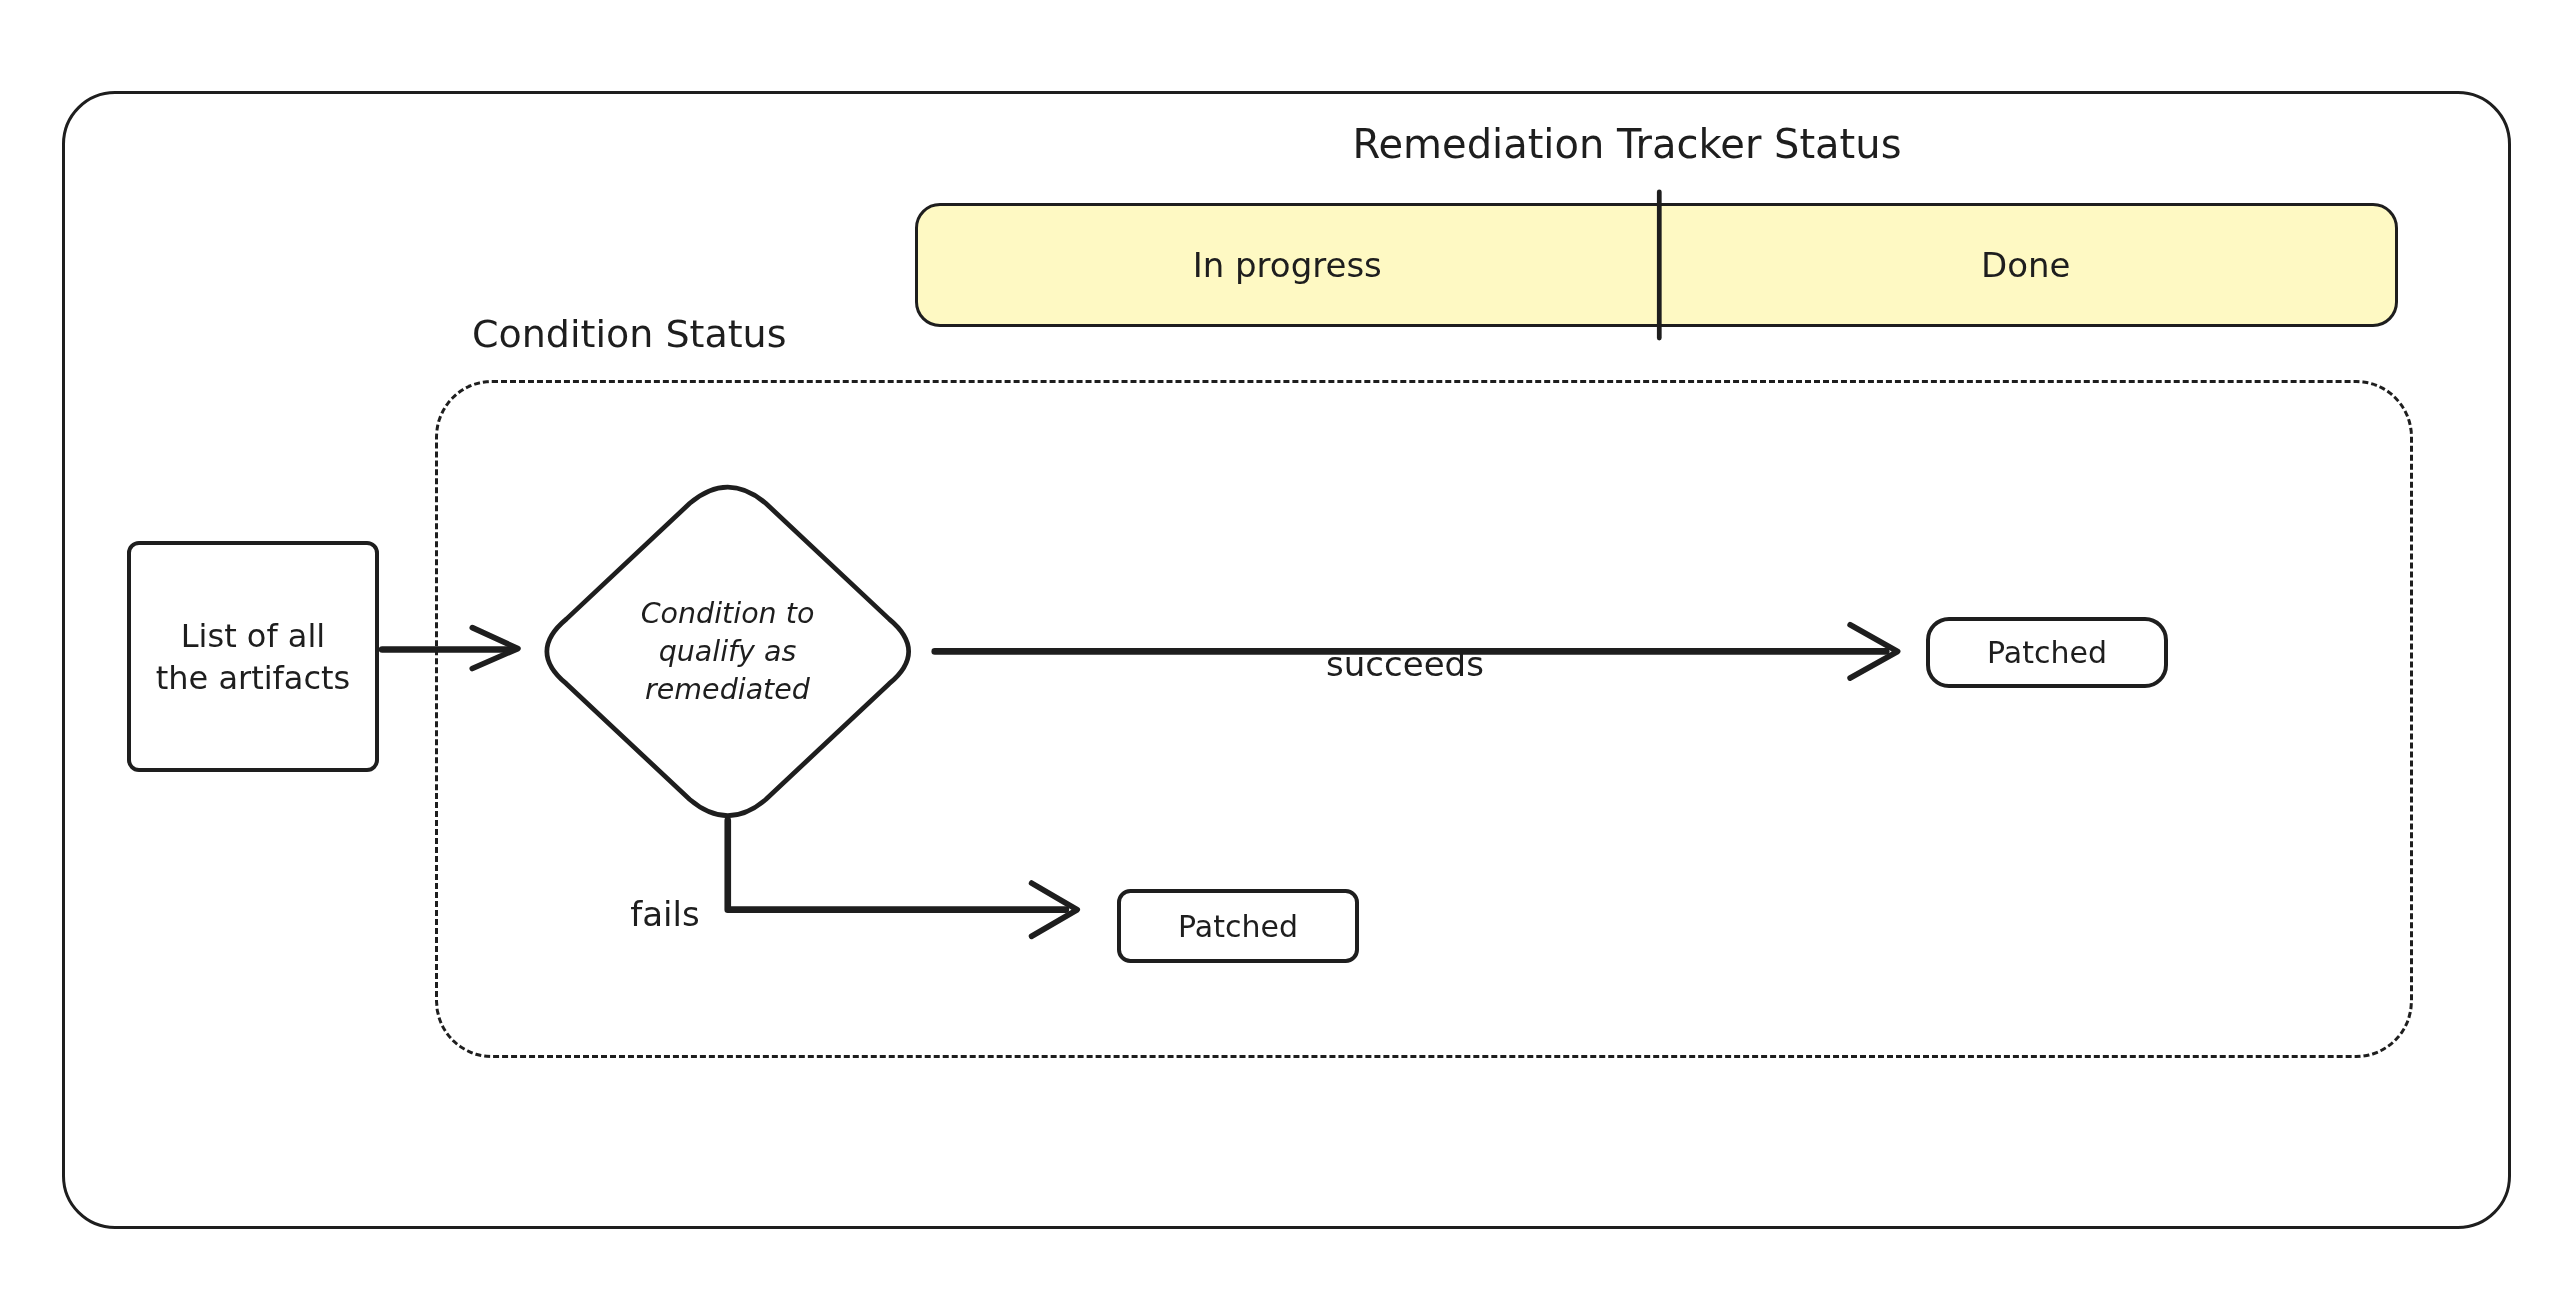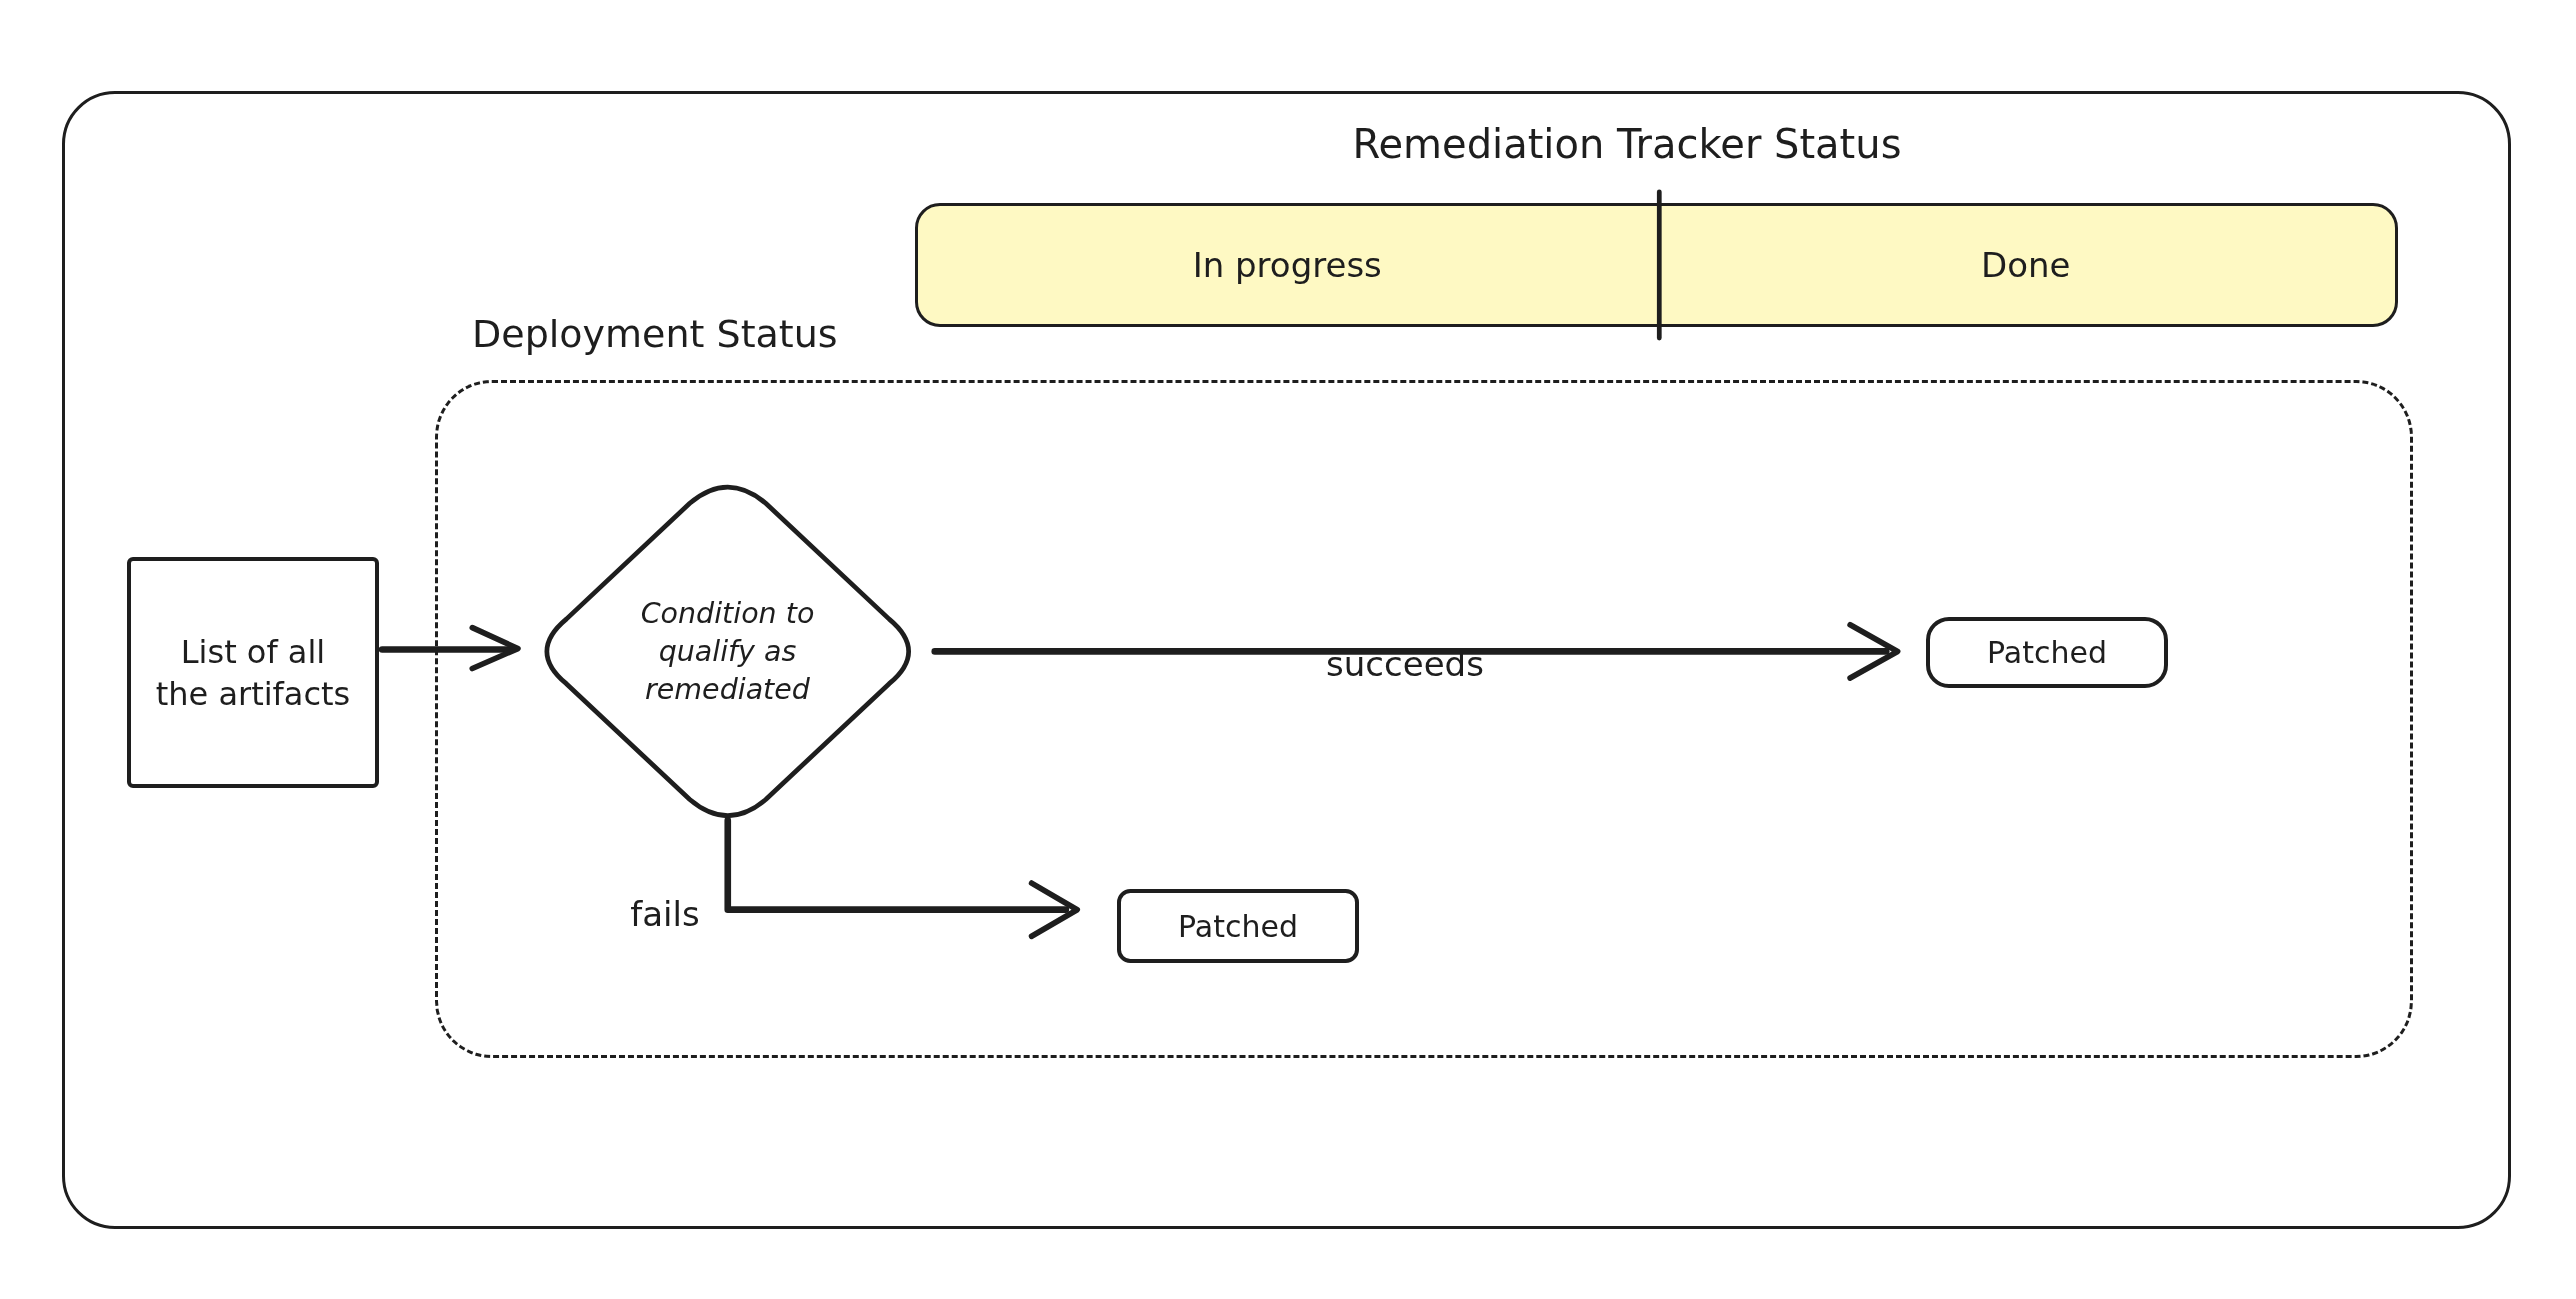--- a/index.html
+++ b/index.html
@@ -69,23 +69,23 @@
   
   .node {
     border: 4.7px solid var(--stroke, #1e1e1e);
     background: #ffffff;
     display: flex;
     align-items: center;
     justify-content: center;
     text-align: center;
   }
   .node-artifacts {
-    left: 127px; top: 557px;
+    left: 127px; top: 541px;
     width: 244px; height: 223px;
-    border-radius: 6px;
+    border-radius: 12px;
     font-size: 32px;
     line-height: 42px;
     white-space: pre-line;
   }
   .node-patched {
     left: 1926px; top: 617px;
     width: 234px; height: 63px;
     border-radius: 23px;
     font-size: 30px;
   }
@@ -144,21 +144,21 @@
 
   <div class="abs outer-frame"></div>
 
   <div class="abs diagram-title">Remediation Tracker Status</div>
 
   <div class="abs tracker-box">
     <div class="tracker-cell">In progress</div>
     <div class="tracker-cell">Done</div>
   </div>
 
-  <div class="abs deployment-label">Deployment Status</div>
+  <div class="abs deployment-label">Condition Status</div>
 
   <div class="abs dashed-region"></div>
 
   <div class="abs node node-artifacts">List of all
 the artifacts</div>
 
   <div class="abs node node-patched">Patched</div>
   <div class="abs node node-pending">Patched</div>
 
   <svg class="overlay" viewBox="0 0 2712 1368">

